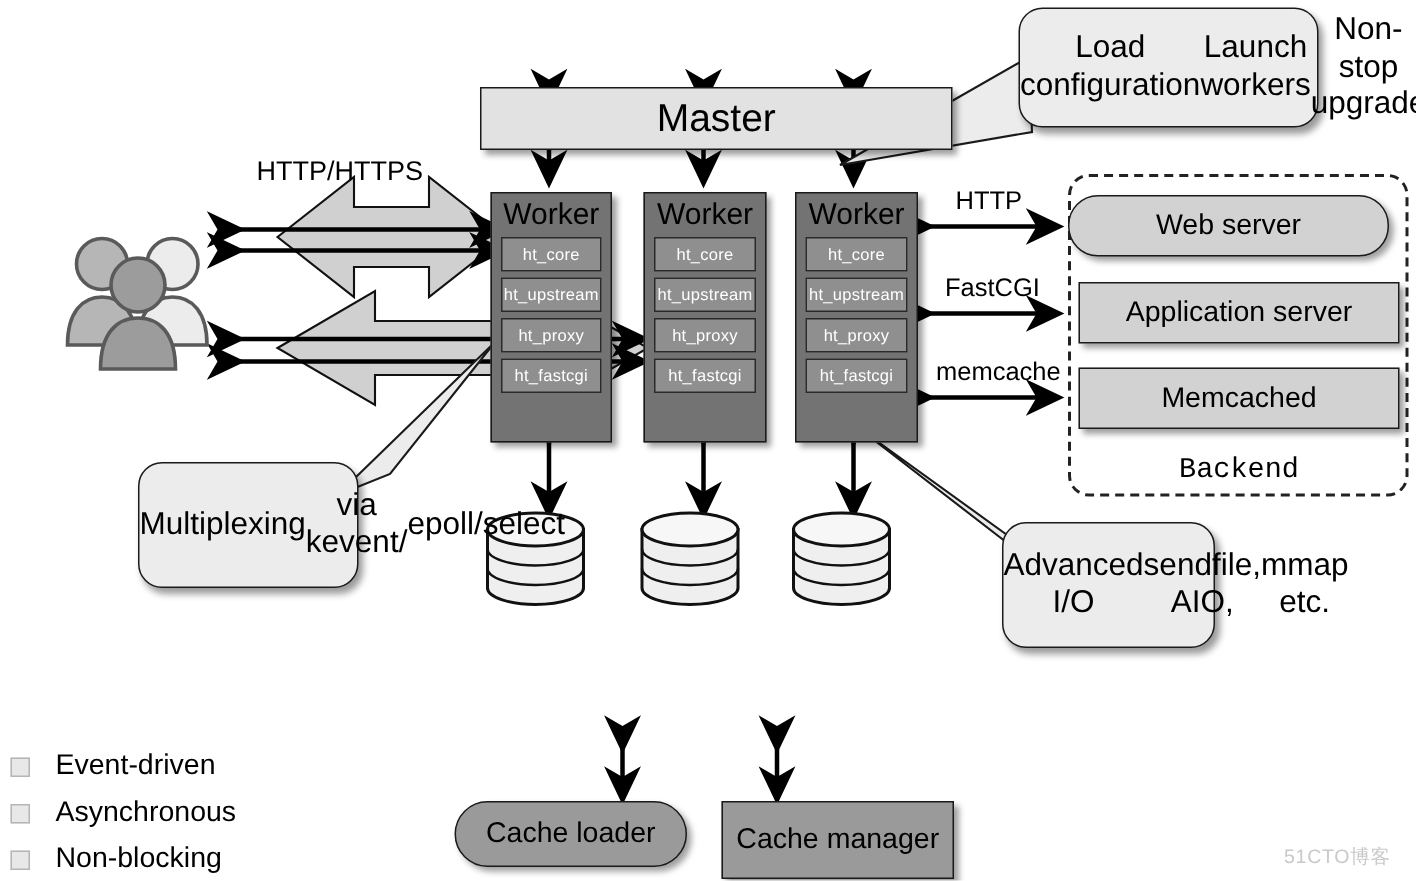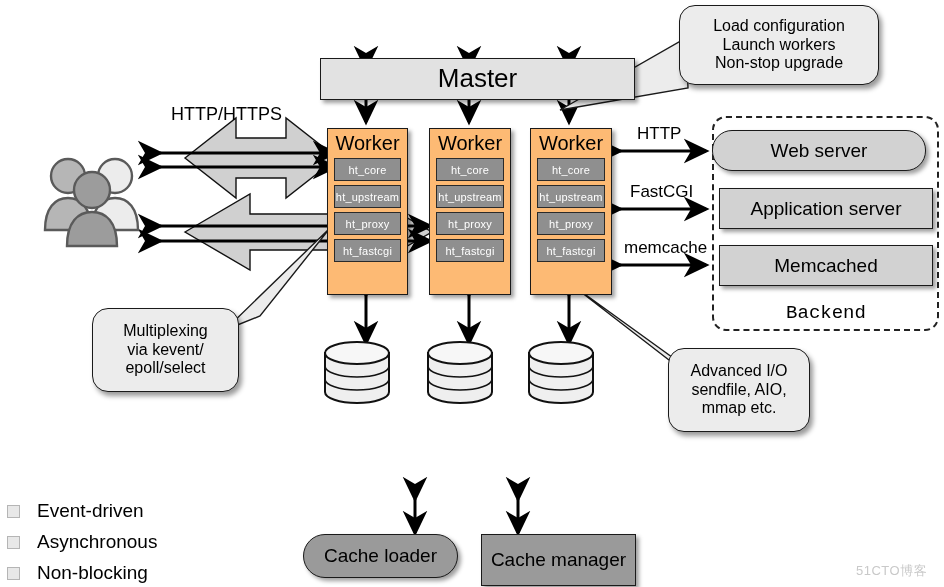--- a/index.html
+++ b/index.html
@@ -21,40 +21,40 @@
     display:flex;align-items:center;justify-content:center;
     font-size:11px;letter-spacing:.2px;
   }
 
   
   .master{font-size:26px;}
   .worker-title{font-size:20px;text-align:center;}
 
   
   .worker{
-    position:absolute;background:#fdba74;border:1.5px solid #1a1a1a;
+    position:absolute;background:#737373;border:1.5px solid #1a1a1a;
     box-shadow:3px 3px 4px rgba(0,0,0,.38);
     display:flex;flex-direction:column;align-items:center;
     padding-top:3px;
   }
   .worker .mods{width:100%;padding:0 6px;box-sizing:border-box;margin-top:3px;}
   .worker .module{height:21px;margin-bottom:4px;}
 
   
   .backend-panel{
     border:2px dashed #222;border-radius:14px;background:transparent;
   }
   .backend-label{font-size:19px;text-align:center;font-family:Liberation Mono, monospace;}
 
   
   .balloon{
     position:absolute;background:#ececec;border:1.6px solid #1a1a1a;
     border-radius:16px;box-shadow:3px 4px 5px rgba(0,0,0,.4);
-    display:flex;flex-direction:column;align-items:center;justify-content:center;
-    text-align:center;line-height:1.18;font-size:16px;
+    display:flex;flex-direction:row;align-items:center;justify-content:space-between;
+    text-align:center;line-height:1.18;font-size:21px;
   }
 
   
   .lbl{position:absolute;font-size:17px;white-space:nowrap;}
 
   
   .bullets{position:absolute;font-size:19px;line-height:1.42;}
   .bullets .row{display:flex;align-items:center;margin-bottom:4px;}
   .bullets .sq{
     width:11px;height:11px;border:1px solid #b5b5b5;background:#e8e8e8;

